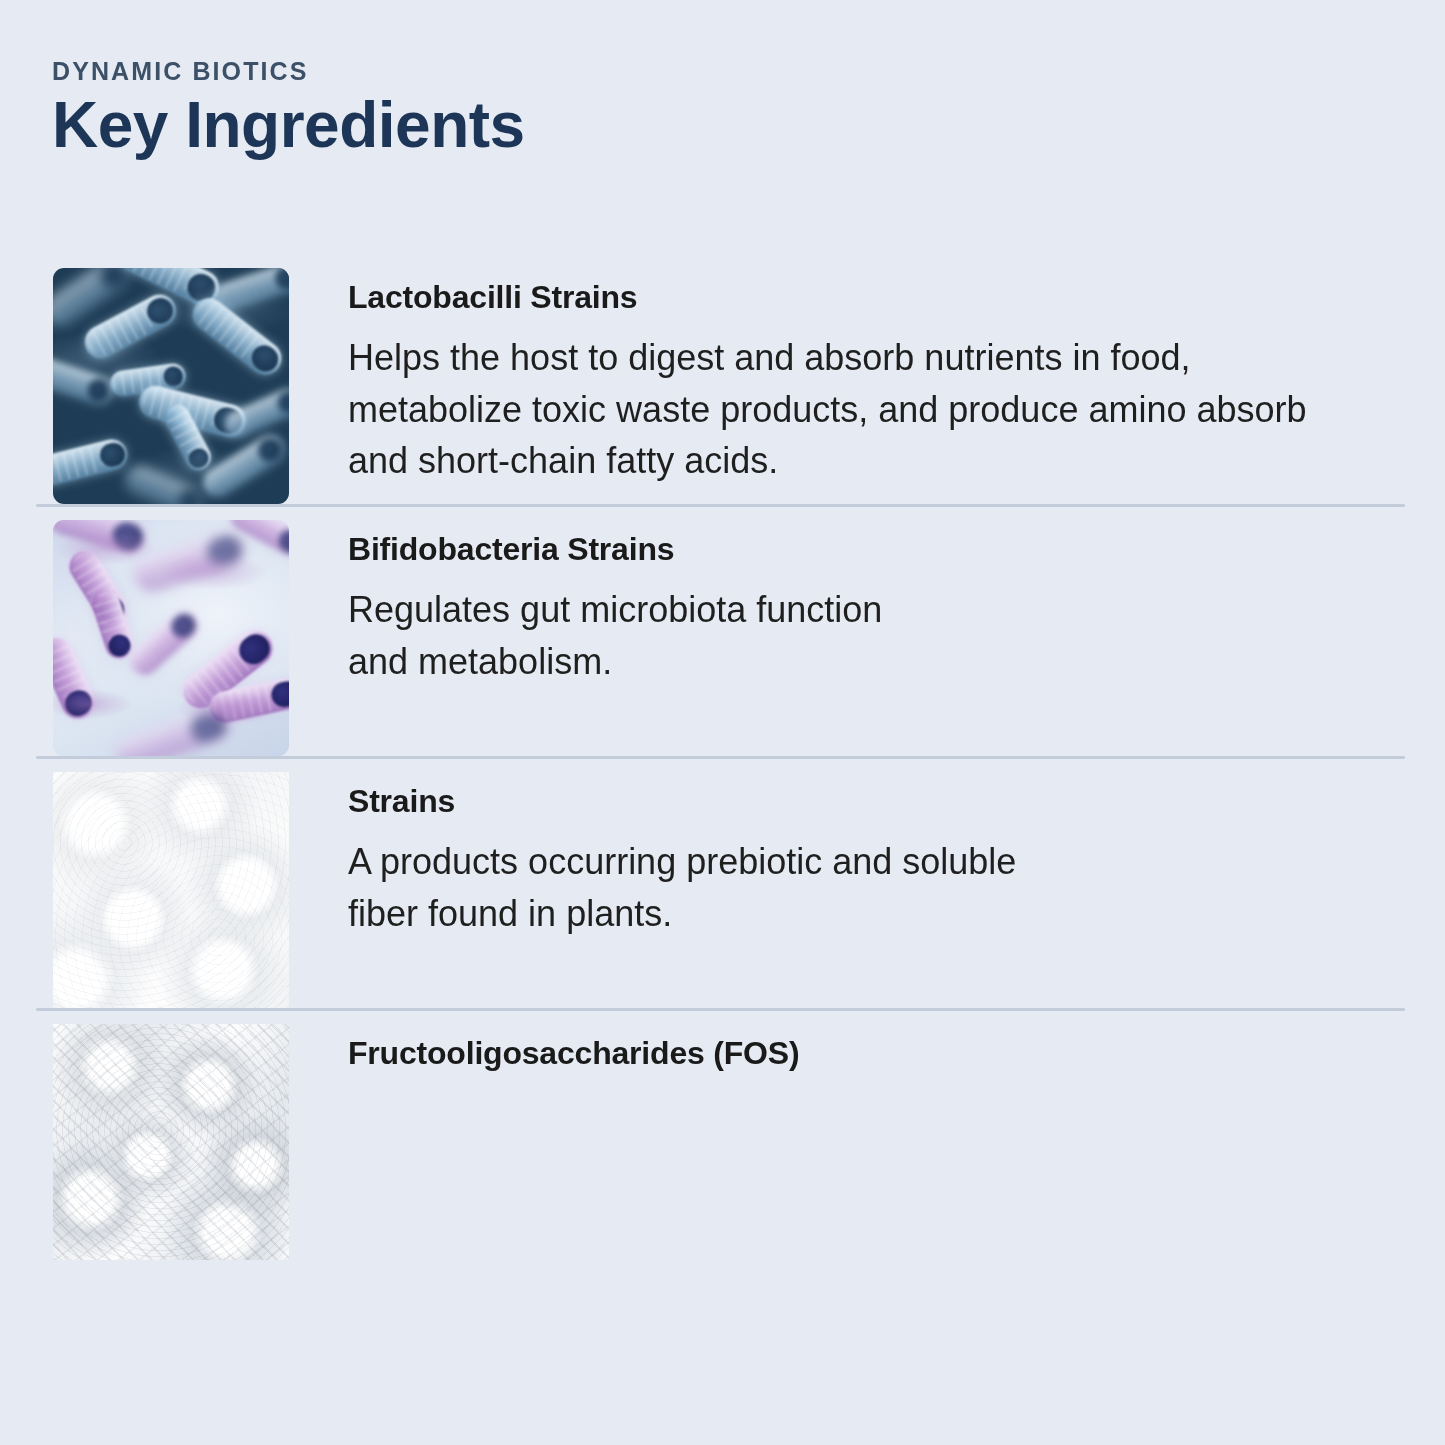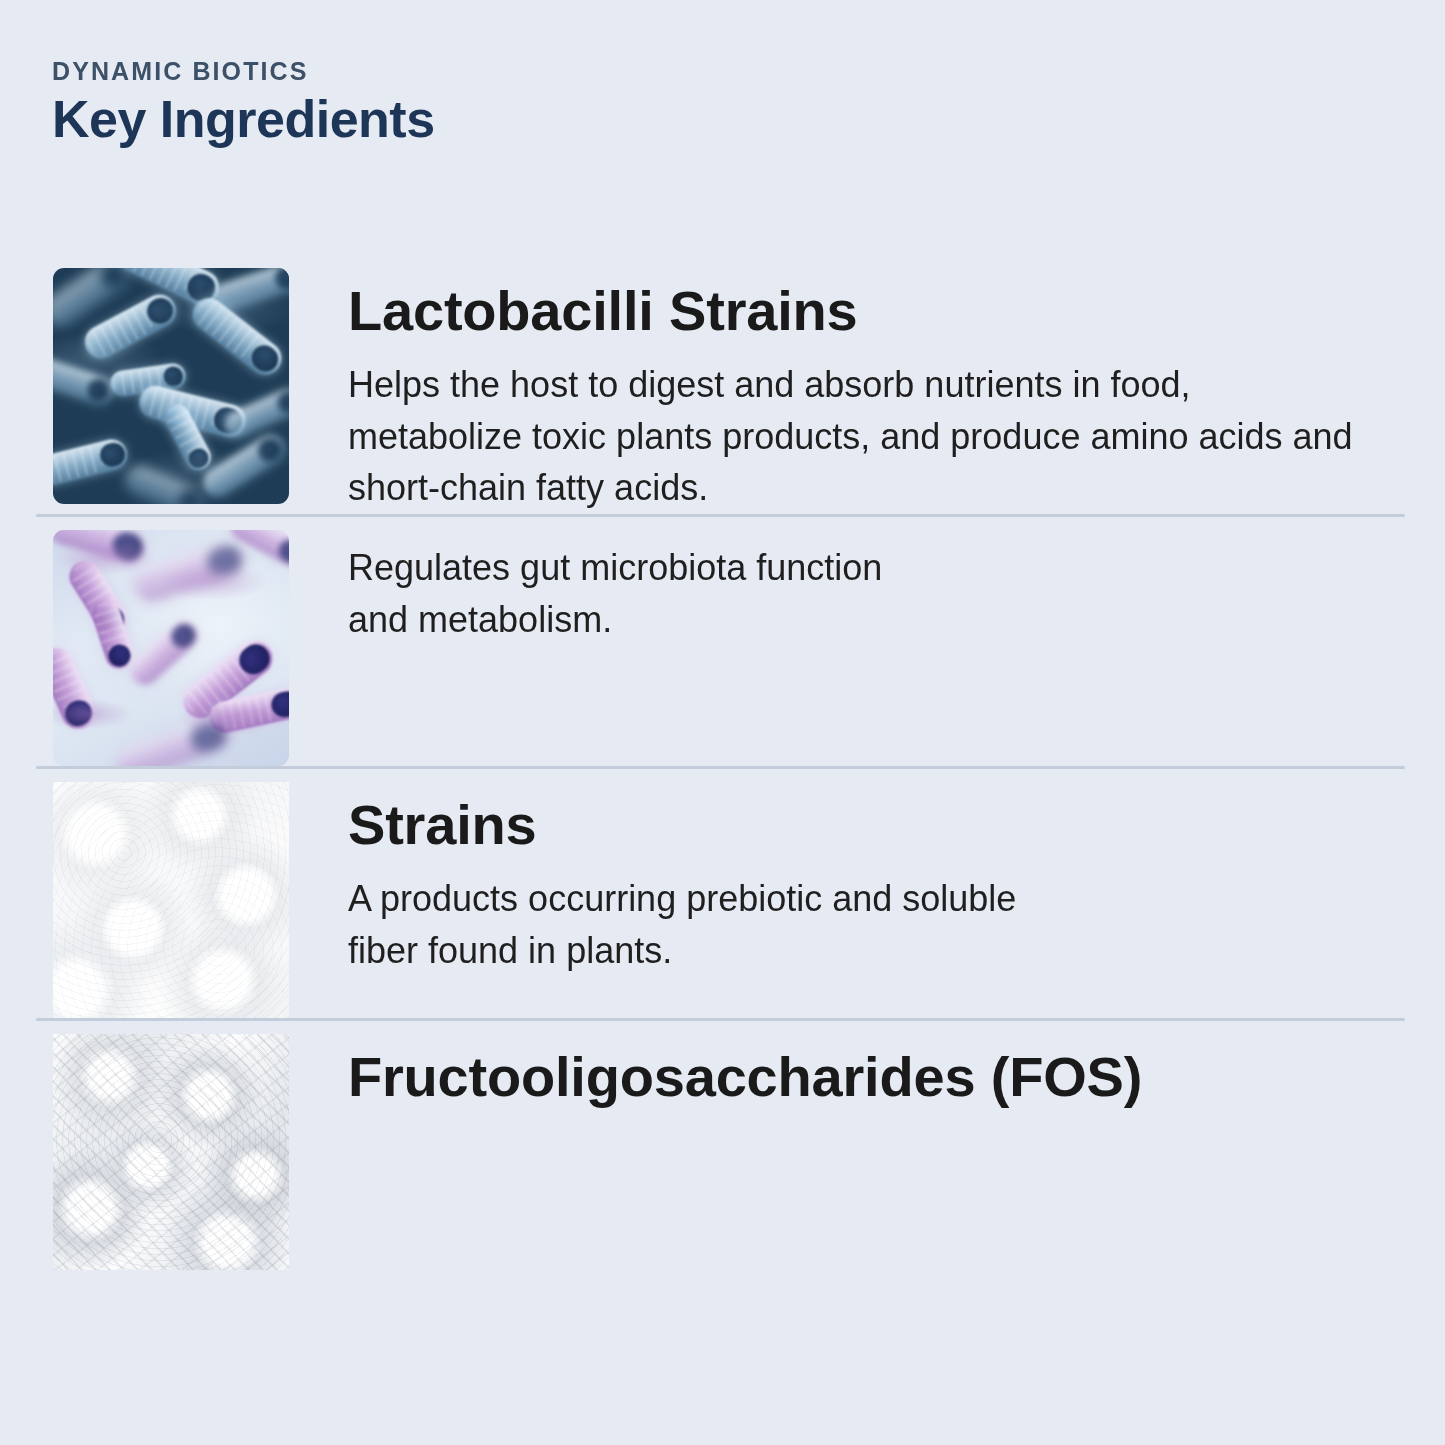--- a/index.html
+++ b/index.html
@@ -32,21 +32,21 @@
   .eyebrow {
     font-size: 25px;
     font-weight: bold;
     letter-spacing: 2.1px;
     color: #3c5067;
     line-height: 1.1;
     margin: 0 0 6px 0;
     white-space: nowrap;
   }
   .page-title {
-    font-size: 52px;
+    font-size: 64px;
     font-weight: bold;
     color: #1d3557;
     letter-spacing: -0.5px;
     line-height: 1.05;
     margin: 0;
     white-space: nowrap;
   }
 
   
   .ingredient-list {
@@ -211,21 +211,21 @@
 
   
   .text-col {
     flex: 1 1 auto;
     padding-left: 59px;
     padding-right: 50px;
     padding-top: 12px;
     min-width: 0;
   }
   .ingredient-name {
-    font-size: 56px;
+    font-size: 32px;
     font-weight: bold;
     color: #1a1a1a;
     line-height: 1.12;
     margin: 0 0 16px 0;
     letter-spacing: -0.2px;
   }
   .ingredient-desc {
     font-size: 36px;
     font-weight: normal;
     color: #1f1f1f;
@@ -300,21 +300,21 @@
               <div class="cap"></div>
             </div>
           <div class="cell lacto blur3" style="left:30%;  top:88%;  width:34%; height:12%; transform:rotate(22deg);">
               <div class="ridges"></div>
               <div class="cap"></div>
             </div>
         </div>
       </div>
       <div class="text-col">
         <h2 class="ingredient-name">Lactobacilli Strains</h2>
-        <p class="ingredient-desc">Helps the host to digest and absorb nutrients in food, metabolize toxic plants products, and produce amino acids and short-chain fatty acids.</p>
+        <p class="ingredient-desc">Helps the host to digest and absorb nutrients in food, metabolize toxic waste products, and produce amino absorb and short-chain fatty acids.</p>
       </div>
     </div>
 
     <div class="ingredient-row">
       <div class="row-divider"></div>
       <div class="thumb">
         <div class="thumb-inner bg-bifido">
           <div class="cell bifido blur2" style="left:-2%;  top:-4%;  width:42%; height:14%; transform:rotate(16deg);">
               <div class="ridges"></div>
               <div class="cap"></div>
@@ -351,20 +351,21 @@
               <div class="ridges"></div>
               <div class="cap"></div>
             </div>
           <div class="cell bifido blur2" style="left:74%;  top:-2%;  width:34%; height:12%; transform:rotate(28deg);">
               <div class="ridges"></div>
               <div class="cap"></div>
             </div>
         </div>
       </div>
       <div class="text-col">
+        <h2 class="ingredient-name">Bifidobacteria Strains</h2>
         <p class="ingredient-desc">Regulates gut microbiota function
 and metabolism.</p>
       </div>
     </div>
 
     <div class="ingredient-row">
       <div class="row-divider"></div>
       <div class="thumb square">
         <div class="thumb-inner bg-powder-a"></div>
       </div>

